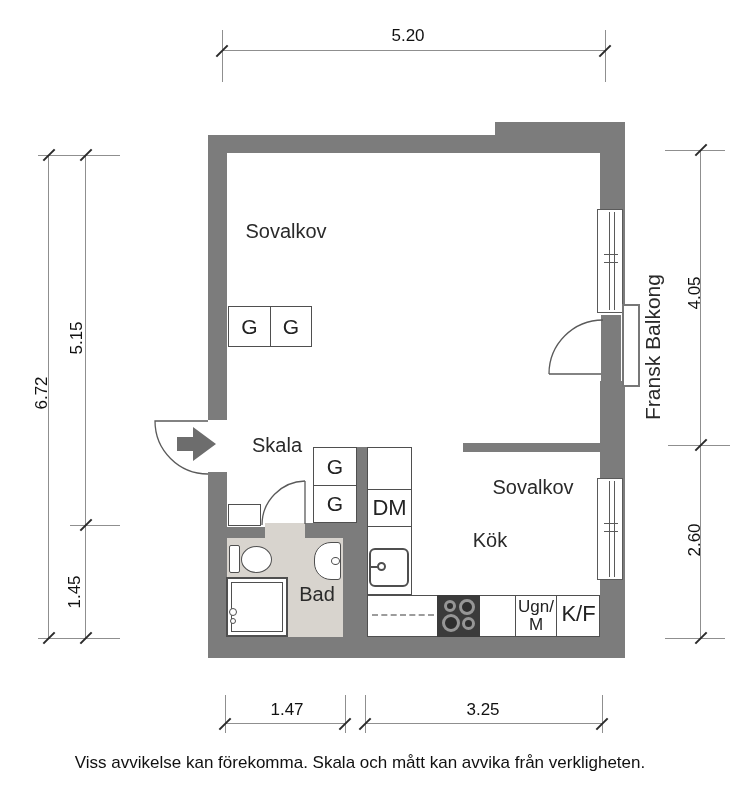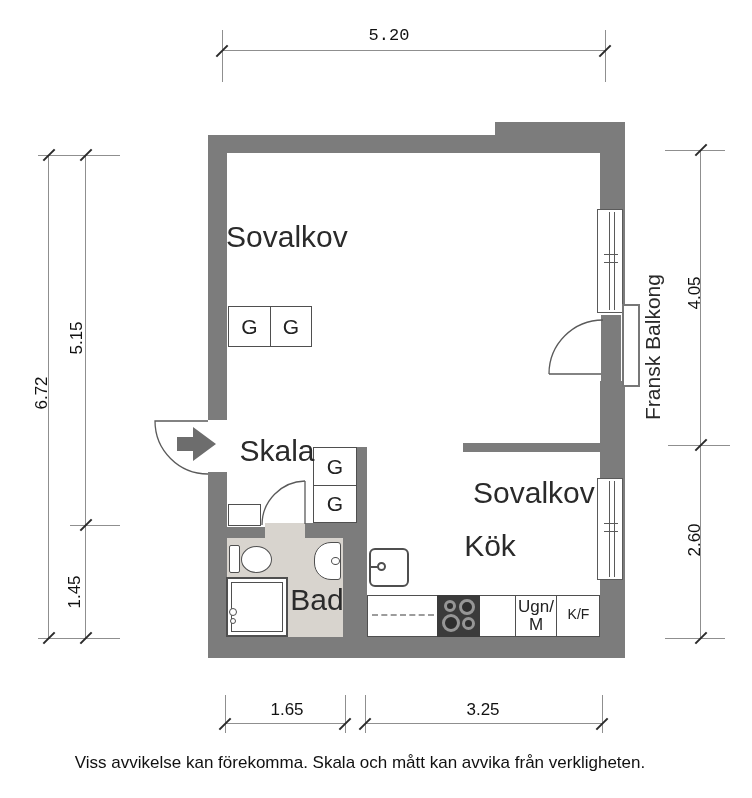--- a/index.html
+++ b/index.html
@@ -8,21 +8,21 @@
   .abs{position:absolute;}
   .wall{position:absolute;background:#7c7c7c;}
   .opening{position:absolute;background:#ffffff;}
   .floor{position:absolute;background:#d8d4ce;}
   .fixture{position:absolute;background:#ffffff;border:1px solid #4f4f4f;box-sizing:border-box;}
   .dline{position:absolute;background:#8f8f8f;}
   .tick{position:absolute;width:16px;height:2px;background:#2a2a2a;
         transform:translate(-50%,-50%) rotate(-45deg);transform-origin:center;}
   .dimtext{position:absolute;font-size:17px;color:#111;text-align:center;white-space:nowrap;}
   .vtext{transform:rotate(-90deg);transform-origin:center;}
-  .roomlabel{position:absolute;font-size:30px;color:#2a2a2a;text-align:center;white-space:nowrap;}
+  .roomlabel{position:absolute;font-size:20px;color:#2a2a2a;text-align:center;white-space:nowrap;}
   .celltext{display:flex;align-items:center;justify-content:center;font-size:21px;color:#222;}
   .hdiv{position:absolute;left:0;right:0;height:1px;background:#4f4f4f;}
   .vdiv{position:absolute;top:0;bottom:0;width:1px;background:#4f4f4f;}
   .stove{position:absolute;background:#3b3b3b;}
   .burner{position:absolute;border-radius:50%;border:3px solid #969696;background:#2e2e2e;box-sizing:border-box;}
   .win{position:absolute;background:#fff;border:1px solid #5a5a5a;box-sizing:border-box;}
   .winline{position:absolute;width:1px;top:2px;bottom:2px;background:#5a5a5a;}
   .wintick{position:absolute;height:1px;background:#5a5a5a;}
   svg{position:absolute;left:0;top:0;}
   .disclaimer{position:absolute;left:0;width:720px;text-align:center;font-size:17px;color:#111;}
@@ -91,39 +91,46 @@
   <div class="fixture" style="left:313px;top:447px;width:44px;height:76px;">
     <div class="hdiv" style="top:37px;"></div>
     <div class="abs celltext" style="left:0;top:0;width:42px;height:37px;">
         <span>G</span>
       </div>
     <div class="abs celltext" style="left:0;top:38px;width:42px;height:36px;">
         <span>G</span>
       </div>
   </div>
 
+  <div class="fixture" style="left:367px;top:447px;width:45px;height:148px;">
+    <div class="hdiv" style="top:41px;"></div>
+    <div class="hdiv" style="top:78px;"></div>
+    <div class="abs celltext" style="left:0;top:42px;width:43px;height:36px;font-size:22px;">
+      <span>DM</span>
+    </div>
+  </div>
   <div class="fixture" style="left:369px;top:548px;width:40px;height:39px;border-radius:6px;border-width:2px;"></div>
   <div class="fixture" style="left:377px;top:562px;width:9px;height:9px;border-radius:50%;border-width:2px;background:#fff;"></div>
   <div class="abs" style="left:369px;top:566px;width:9px;height:2px;background:#4f4f4f;"></div>
 
   <div class="fixture" style="left:367px;top:595px;width:233px;height:42px;"></div>
   <div class="abs" style="left:372px;top:614px;width:62px;height:0;border-top:2px dashed #9c9c9c;"></div>
 
   <div class="stove" style="left:437px;top:595px;width:43px;height:42px;">
     <div class="burner" style="left:7px;top:5px;width:12px;height:12px;"></div>
     <div class="burner" style="left:22px;top:4px;width:16px;height:16px;"></div>
     <div class="burner" style="left:5px;top:19px;width:18px;height:18px;"></div>
     <div class="burner" style="left:25px;top:22px;width:13px;height:13px;"></div>
   </div>
 
   <div class="abs celltext" style="left:515px;top:595px;width:42px;height:42px;border-left:1px solid #4f4f4f;border-right:1px solid #4f4f4f;box-sizing:border-box;flex-direction:column;font-size:17px;line-height:1.05;">
     <span>Ugn/</span>
     <span>M</span>
   </div>
-  <div class="abs celltext" style="left:557px;top:595px;width:43px;height:37px;font-size:14px;">
+  <div class="abs celltext" style="left:557px;top:595px;width:43px;height:37px;font-size:22px;">
     <span>K/F</span>
   </div>
 
   <svg width="752" height="798" viewBox="0 0 752 798">
     <path d="M 208 421 L 155 421 A 53 53 0 0 0 208 474" fill="none" stroke="#5a5a5a" stroke-width="1.3"></path>
     <polygon points="177,437 193,437 193,427 216,444 193,461 193,451 177,451" fill="#6d6d6d"></polygon>
     <path d="M 305 481 L 305 524" fill="none" stroke="#5a5a5a" stroke-width="1.3"></path>
     <path d="M 305 481 A 44 44 0 0 0 262 525" fill="none" stroke="#5a5a5a" stroke-width="1.3"></path>
     <path d="M 603 320 A 54 54 0 0 0 549 374" fill="none" stroke="#5a5a5a" stroke-width="1.3"></path>
     <path d="M 549 374 L 601 374" fill="none" stroke="#5a5a5a" stroke-width="1.3"></path>
@@ -135,21 +142,21 @@
   <div class="roomlabel" style="left:450px;top:529px;width:80px;">Kök</div>
   <div class="roomlabel" style="left:277px;top:583px;width:80px;">Bad</div>
 
   <div class="roomlabel vtext" style="left:573px;top:335px;width:160px;font-size:21px;">Fransk Balkong</div>
 
   <div class="dline" style="left:222px;top:30px;width:1px;height:52px;"></div>
   <div class="dline" style="left:605px;top:30px;width:1px;height:52px;"></div>
   <div class="dline" style="left:222px;top:50px;width:383px;height:1px;"></div>
   <div class="tick" style="left:222px;top:51px;"></div>
   <div class="tick" style="left:605px;top:51px;"></div>
-  <div class="dimtext" style="left:359px;top:26px;width:60px;font-family:Liberation Mono, monospace;">5.20</div>
+  <div class="dimtext" style="left:378px;top:26px;width:60px;">5.20</div>
 
   <div class="dline" style="left:38px;top:155px;width:82px;height:1px;"></div>
   <div class="dline" style="left:70px;top:525px;width:50px;height:1px;"></div>
   <div class="dline" style="left:38px;top:638px;width:82px;height:1px;"></div>
   <div class="dline" style="left:48px;top:155px;width:1px;height:483px;"></div>
   <div class="dline" style="left:85px;top:155px;width:1px;height:370px;"></div>
   <div class="dline" style="left:85px;top:525px;width:1px;height:113px;"></div>
   <div class="tick" style="left:49px;top:155px;"></div>
   <div class="tick" style="left:86px;top:155px;"></div>
   <div class="tick" style="left:86px;top:525px;"></div>
@@ -173,18 +180,18 @@
   <div class="dline" style="left:225px;top:695px;width:1px;height:38px;"></div>
   <div class="dline" style="left:345px;top:695px;width:1px;height:38px;"></div>
   <div class="dline" style="left:365px;top:695px;width:1px;height:38px;"></div>
   <div class="dline" style="left:602px;top:695px;width:1px;height:38px;"></div>
   <div class="dline" style="left:225px;top:723px;width:120px;height:1px;"></div>
   <div class="dline" style="left:365px;top:723px;width:237px;height:1px;"></div>
   <div class="tick" style="left:225px;top:724px;"></div>
   <div class="tick" style="left:345px;top:724px;"></div>
   <div class="tick" style="left:365px;top:724px;"></div>
   <div class="tick" style="left:602px;top:724px;"></div>
-  <div class="dimtext" style="left:257px;top:700px;width:60px;">1.65</div>
+  <div class="dimtext" style="left:257px;top:700px;width:60px;">1.47</div>
   <div class="dimtext" style="left:453px;top:700px;width:60px;">3.25</div>
 
   <div class="disclaimer" style="top:753px;">Viss avvikelse kan förekomma. Skala och mått kan avvika från verkligheten.</div>
 
 </div>
 
 </body></html>

